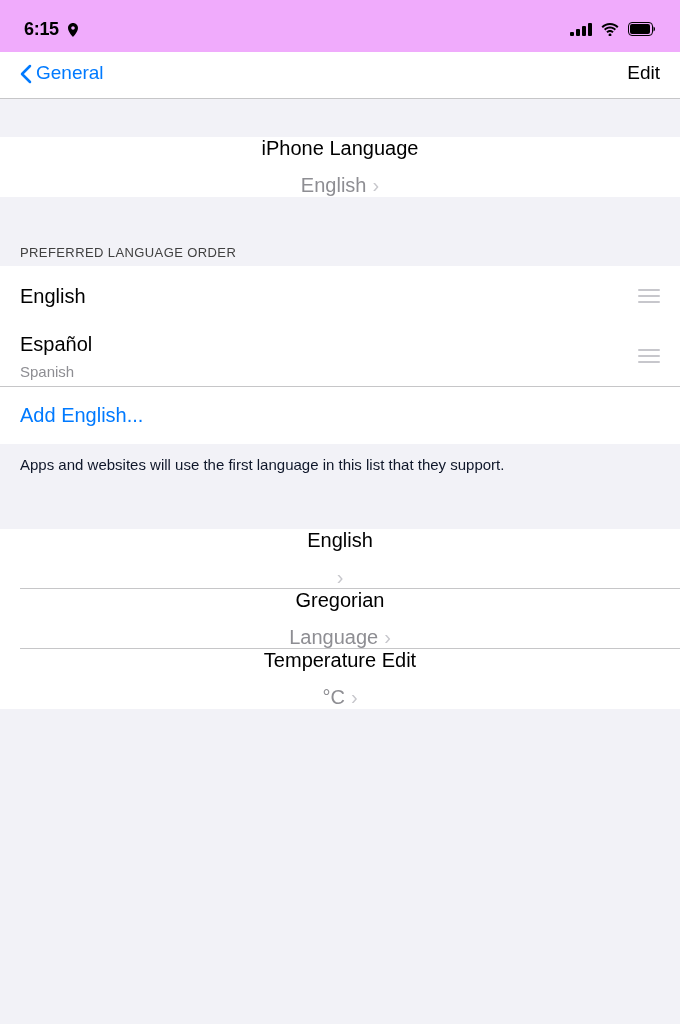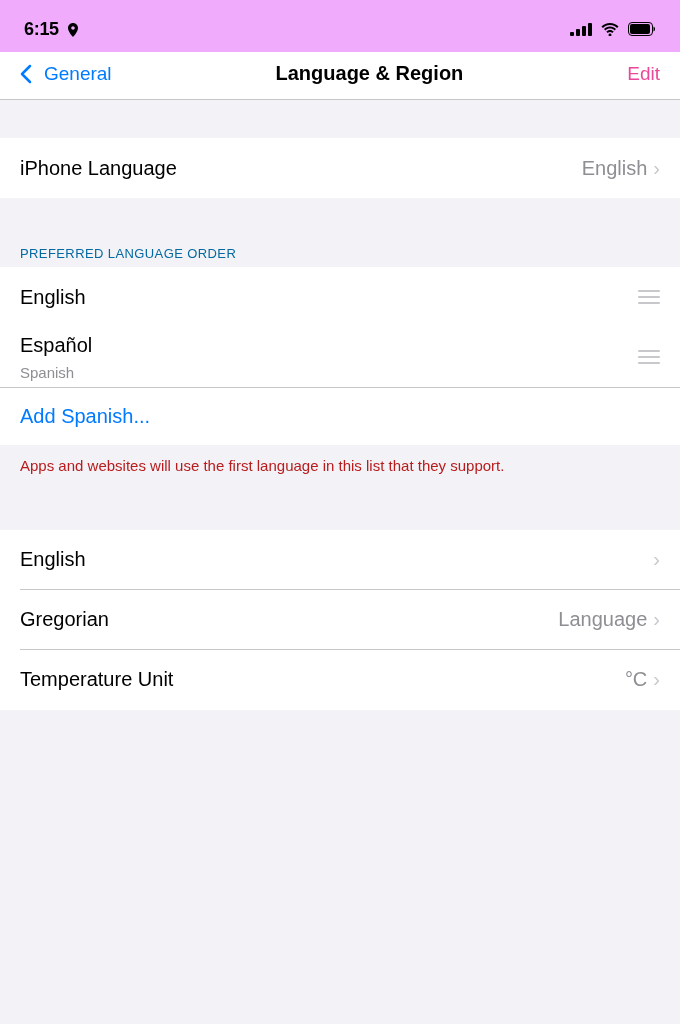--- a/index.html
+++ b/index.html
@@ -53,31 +53,31 @@
       display: flex;
       align-items: center;
       justify-content: space-between;
       padding: 10px 20px 14px 20px;
       border-bottom: 1px solid #c6c6c8;
     }
     .nav-back {
       color: #007aff;
       font-size: 19px;
       display: flex;
-      align-items: center;
-      gap: 12px;
+      align-items: flex-end;
+      gap: 4px;
       text-decoration: none;
     }
     .nav-title {
       font-size: 20px;
       font-weight: 700;
       color: #000;
     }
     .nav-edit {
-      color: #ec4899;
+      color: #000000;
       font-size: 19px;
     }
 
     
     .section-gap {
       height: 38px;
       background: #f2f2f7;
     }
 
     
@@ -85,20 +85,21 @@
       background: #fff;
     }
     .list-row {
       display: flex;
       align-items: center;
       justify-content: space-between;
       padding: 0 20px;
       min-height: 60px;
       background: #fff;
       position: relative;
+      flex-direction: column;
     }
     .list-row:not(:last-child)::after {
       content: '';
       position: absolute;
       bottom: 0;
       left: 20px;
       right: 0;
       height: 0.5px;
       background: #c6c6c8;
     }
@@ -120,21 +121,21 @@
       font-size: 20px;
       font-weight: 500;
     }
 
     
     .section-header {
       background: #f2f2f7;
       padding: 10px 20px 6px 20px;
       font-size: 13px;
       font-weight: 400;
-      color: #0369a1;
+      color: #404040;
       letter-spacing: 0.4px;
       text-transform: uppercase;
     }
 
     
     .lang-list-group {
       background: #fff;
     }
     .lang-row {
       display: flex;
@@ -188,21 +189,21 @@
     .add-lang-text {
       font-size: 20px;
       color: #007aff;
     }
 
     
     .section-footer {
       background: #f2f2f7;
       padding: 10px 8px 14px 20px;
       font-size: 15px;
-      color: #b91c1c;
+      color: #0f172a;
       line-height: 1.5;
     }
 
     
     .bottom-section-gap {
       height: 38px;
       background: #f2f2f7;
     }
 
   </style>
@@ -241,21 +242,20 @@
   </div>
 </div>
 
 <div class="nav-bar">
   <a class="nav-back" href="#">
     <svg width="12" height="20" viewBox="0 0 12 20">
       <path d="M10 2L2 10l8 8" stroke="#007aff" stroke-width="2.5" stroke-linecap="round" stroke-linejoin="round" fill="none"></path>
     </svg>
     <span>General</span>
   </a>
-  <span class="nav-title">Language &amp; Region</span>
   <span class="nav-edit">Edit</span>
 </div>
 
 <div class="section-gap"></div>
 
 <div class="list-group">
   <div class="list-row">
     <span class="row-label">iPhone Language</span>
     <div class="row-value-wrap">
       <span class="row-value">English</span>
@@ -287,21 +287,21 @@
       <span class="lang-secondary">Spanish</span>
     </div>
     <div class="drag-handle">
       <div class="drag-line"></div>
       <div class="drag-line"></div>
       <div class="drag-line"></div>
     </div>
   </div>
 
   <div class="lang-row add-lang-row">
-    <span class="add-lang-text">Add Spanish...</span>
+    <span class="add-lang-text">Add English...</span>
   </div>
 
 </div>
 
 <div class="section-footer">
   <span>Apps and websites will use the first language in this list that they support.</span>
 </div>
 
 <div class="bottom-section-gap"></div>
 
@@ -316,21 +316,21 @@
 
   <div class="list-row">
     <span class="row-label">Gregorian</span>
     <div class="row-value-wrap">
       <span class="row-value">Language</span>
       <span class="chevron">›</span>
     </div>
   </div>
 
   <div class="list-row">
-    <span class="row-label">Temperature Unit</span>
+    <span class="row-label">Temperature Edit</span>
     <div class="row-value-wrap">
       <span class="row-value">°C</span>
       <span class="chevron">›</span>
     </div>
   </div>
 
 </div>
 
 <div style="height:60px; background:#f2f2f7;"></div>
 

